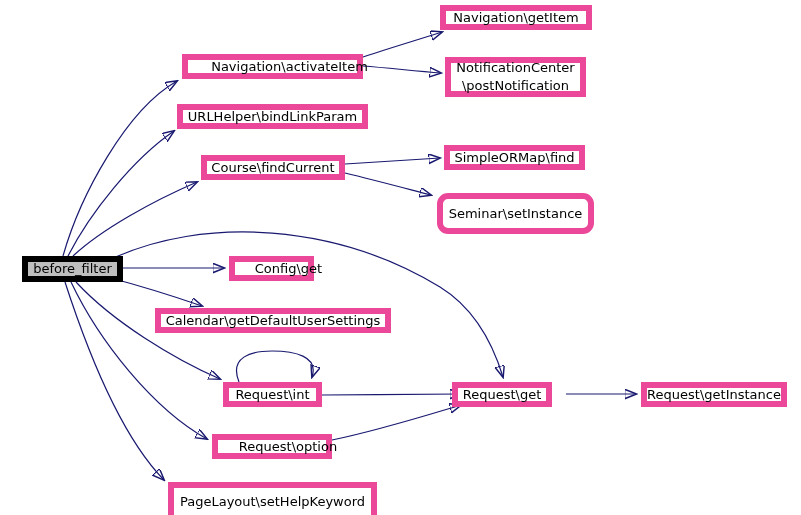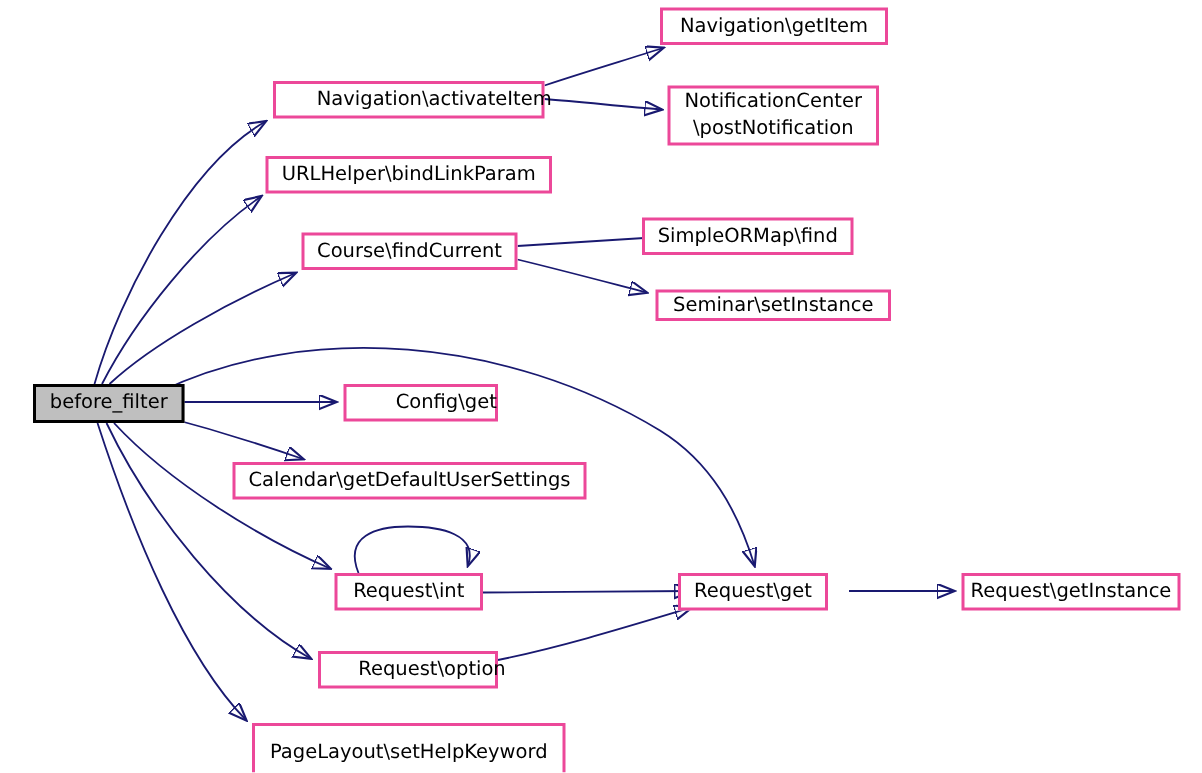--- a/index.html
+++ b/index.html
@@ -23,21 +23,21 @@
   }
   svg.edges path {
     fill: none;
     stroke: #191970;
     stroke-width: 1.2;
   }
   .node {
     position: absolute;
     box-sizing: border-box;
     background: #ffffff;
-    border: 2px solid #ec4899;
+    border: 6px solid #ec4899;
     color: #000000;
     font-size: 13px;
     line-height: 1.35;
     display: flex;
     align-items: center;
     justify-content: center;
     text-align: center;
     white-space: pre-line;
     z-index: 2;
     padding: 0 2px;
@@ -80,23 +80,23 @@
     <path d="M 566,394 C 590,394 613,394 636,394" marker-end="url(#ah)"></path>
   </svg>
 
   <div class="node root" style="left:6px;   top:256px; width:101px; height:26px;">before_filter</div>
   <div class="node" style="left:182px; top:54px;  width:181px; height:25px;padding-left:36px;">Navigation\activateItem</div>
   <div class="node" style="left:440px; top:5px;   width:152px; height:25px;">Navigation\getItem</div>
   <div class="node" style="left:445px; top:57px;  width:141px; height:40px;">NotificationCenter
 \postNotification</div>
   <div class="node" style="left:201px; top:155px; width:144px; height:25px;">Course\findCurrent</div>
   <div class="node" style="left:177px; top:104px; width:191px; height:25px;">URLHelper\bindLinkParam</div>
-  <div class="node" style="left:428px; top:145px; width:141px; height:25px;">SimpleORMap\find</div>
-  <div class="node" style="left:437px; top:193px; width:157px; height:21px;">Seminar\setInstance</div>
-  <div class="node" style="left:229px; top:256px; width:103px;  height:25px;padding-left:36px;">Config\get</div>
+  <div class="node" style="left:444px; top:145px; width:141px; height:25px;">SimpleORMap\find</div>
+  <div class="node" style="left:437px; top:193px; width:157px; height:41px;border-radius:11px;">Seminar\setInstance</div>
+  <div class="node" style="left:229px; top:256px; width:85px;  height:25px;padding-left:36px;">Config\get</div>
   <div class="node" style="left:155px; top:308px; width:236px; height:25px;">Calendar\getDefaultUserSettings</div>
   <div class="node" style="left:223px; top:382px; width:99px;  height:25px;">Request\int</div>
   <div class="node" style="left:452px; top:382px; width:100px; height:25px;">Request\get</div>
   <div class="node" style="left:641px; top:382px; width:146px; height:25px;">Request\getInstance</div>
   <div class="node" style="left:212px; top:434px; width:120px; height:25px;padding-left:34px;">Request\option</div>
   <div class="node" style="left:168px; top:482px; width:209px; height:40px;">PageLayout\setHelpKeyword</div>
 
 </div>
 
 </body></html>

